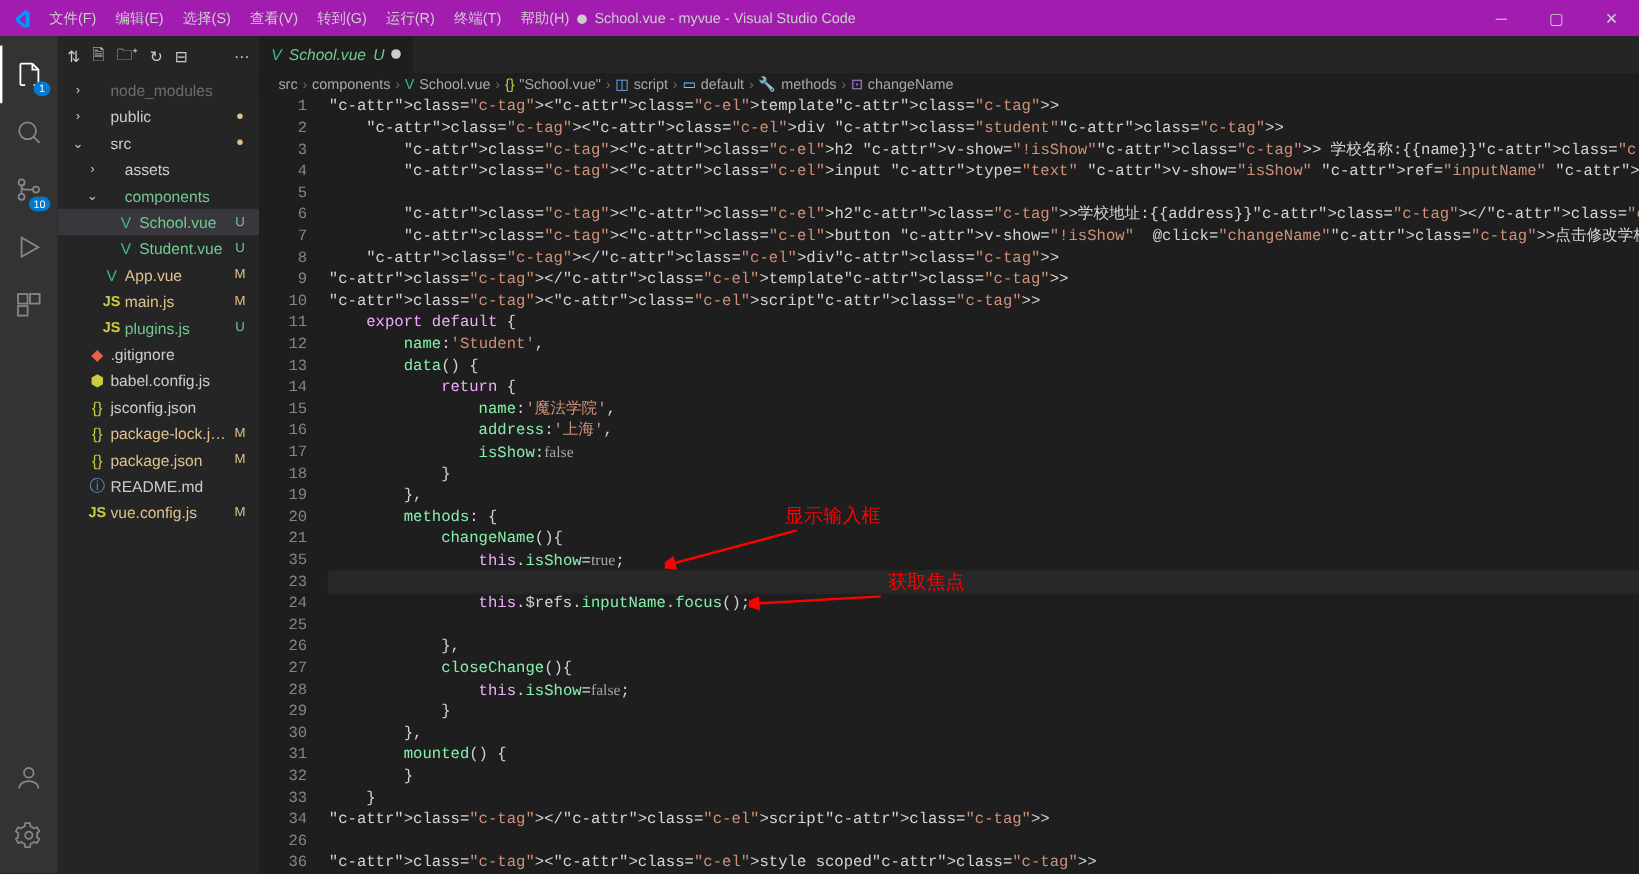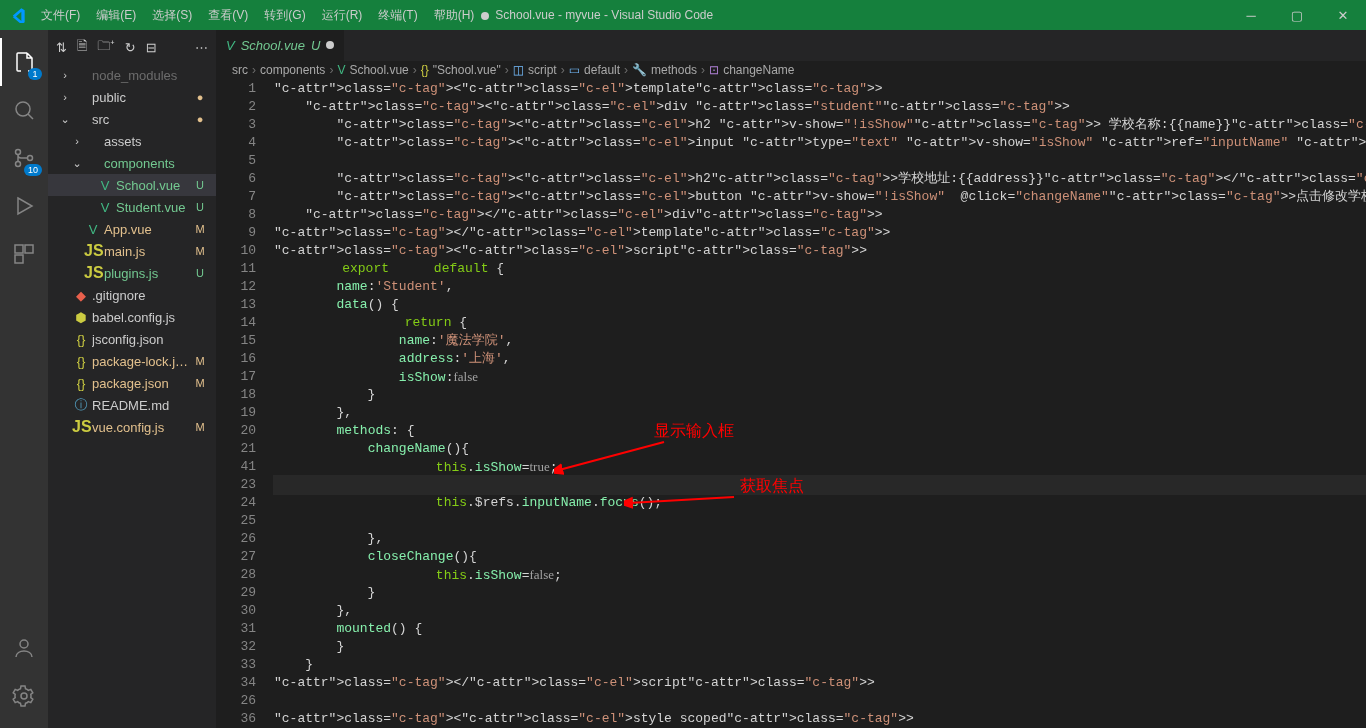--- a/index.html
+++ b/index.html
@@ -1,17 +1,17 @@
 <!DOCTYPE html>
 <html><head>
 <meta charset="utf-8">
 <style>
 * { margin:0; padding:0; box-sizing:border-box; }
 body { font-family:"Segoe UI","Microsoft YaHei",sans-serif; font-size:13px; background:#1e1e1e; color:#cccccc; overflow:hidden; width:1366px; height:728px; }
-.titlebar { height:30px; background:#15803d; display:flex; align-items:center; padding-left:10px; }
+.titlebar { height:30px; background:#a21caf; display:flex; align-items:center; padding-left:10px; }
 .titlebar .logo { width:16px; height:16px; margin-right:8px; }
 .titlebar .menu { display:flex; gap:2px; }
 .titlebar .menu span { padding:4px 7px; color:#cccccc; cursor:pointer; font-size:12px; }
 .titlebar .title { flex:1; text-align:left; color:#cccccc; font-size:12px; }
 .titlebar .title .dot { display:inline-block; width:8px; height:8px; background:#ccc; border-radius:50%; margin-right:6px; vertical-align:middle; }
 .titlebar .wincontrols { display:flex; }
 .titlebar .wincontrols div { width:46px; height:30px; display:flex; align-items:center; justify-content:center; color:#ccc; }
 .main { display:flex; height:698px; }
 .activitybar { width:48px; background:#333333; display:flex; flex-direction:column; align-items:center; padding-top:8px; position:relative; }
 .activitybar .ab-icon { width:48px; height:48px; display:flex; align-items:center; justify-content:center; color:#858585; cursor:pointer; position:relative; }
@@ -29,42 +29,42 @@
 .tree-row.selected { background:#37373d; }
 .tree-row .chevron { width:14px; text-align:center; font-size:11px; color:#ccc; }
 .tree-row .ficon { width:18px; text-align:center; margin-right:2px; }
 .tree-row .label { flex:1; white-space:nowrap; overflow:hidden; text-overflow:ellipsis; }
 .tree-row .status { width:16px; text-align:center; font-size:11px; }
 .git-u { color:#73c991; }
 .git-m { color:#e2c08d; }
 .git-dot { color:#e2c08d; font-size:9px;}
 .dim { color:#6c6c6c; }
 .vue-icon { color:#41b883; }
-.js-icon { color:#cbcb41; font-size:16px; font-weight:bold; }
+.js-icon { color:#cbcb41; font-size:12px; font-weight:bold; }
 .json-icon { color:#cbcb41; }
 .git-icon { color:#e8604c; }
 .babel-icon { color:#cbcb41; }
 .readme-icon { color:#519aba; }
 .editor-area { flex:1; display:flex; flex-direction:column; background:#1e1e1e; position:relative; }
 .tab-bar { height:35px; background:#252526; display:flex; align-items:stretch; }
 .tab { background:#1e1e1e; display:flex; align-items:center; padding:0 10px; gap:6px; font-size:13px; font-style:italic; border-right:1px solid #252526; }
 .tab .tab-dot { width:8px; height:8px; background:#ccc; border-radius:50%; }
 .breadcrumb { height:22px; display:flex; align-items:center; padding:0 16px; gap:4px; font-size:12px; color:#a9a9a9; background:#1e1e1e; }
 .breadcrumb .sep { color:#6c6c6c; }
 .bc-icon { display:inline-block; }
 .bc-method-icon { color:#b180d7; }
 .bc-prop-icon { color:#75beff; }
 .editor { flex:1; display:flex; font-family:Consolas,"Courier New",monospace; font-size:13px; line-height:18px; position:relative; }
 .gutter { width:58px; text-align:right; color:#858585; padding-right:18px; user-select:none; }
 .gutter div { height:18px; }
 .code { flex:1; color:#d4d4d4; position:relative; }
 .code-line { height:18px; white-space:pre; }
 .code-line.highlight { background:#282828; outline:1px solid #282828; }
 .c-str { color:#ce9178; }
-.c-kw { color:#84cc16;margin-left:37px; }
+.c-kw { color:#f0abfc; }
 .c-fn { color:#86efac;font-family:Liberation Mono, monospace; }
 .c-bool { color:#a3a3a3;font-family:Liberation Serif, serif; }
 .annotation { position:absolute; color:#ff0000; font-size:16px; font-family:"Microsoft YaHei",sans-serif; pointer-events:none; }
 .arrow { position:absolute; pointer-events:none; }
 </style>
 </head>
 <body>
 
 <div class="titlebar">
   <svg class="logo" viewBox="0 0 24 24">
@@ -310,21 +310,21 @@
           <div>12</div>
           <div>13</div>
           <div>14</div>
           <div>15</div>
           <div>16</div>
           <div>17</div>
           <div>18</div>
           <div>19</div>
           <div>20</div>
           <div>21</div>
-          <div>41</div>
+          <div>35</div>
           <div>23</div>
           <div>24</div>
           <div>25</div>
           <div>26</div>
           <div>27</div>
           <div>28</div>
           <div>29</div>
           <div>30</div>
           <div>31</div>
           <div>32</div>

